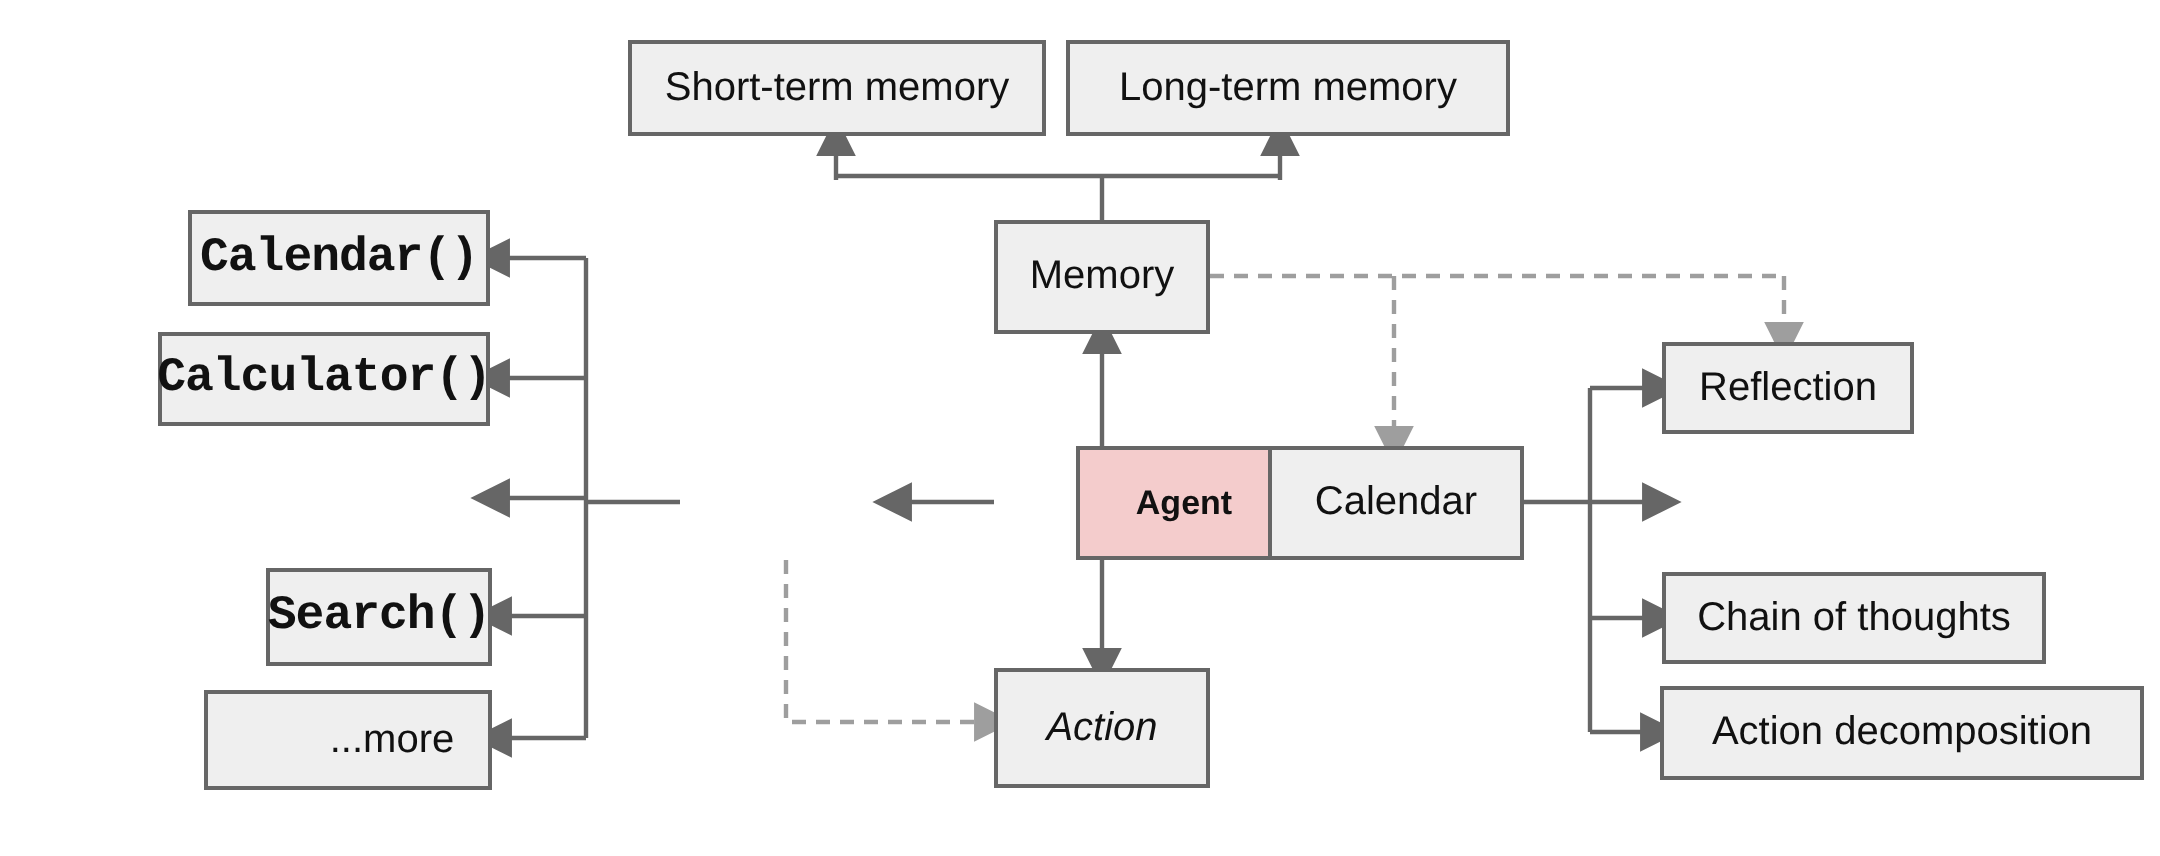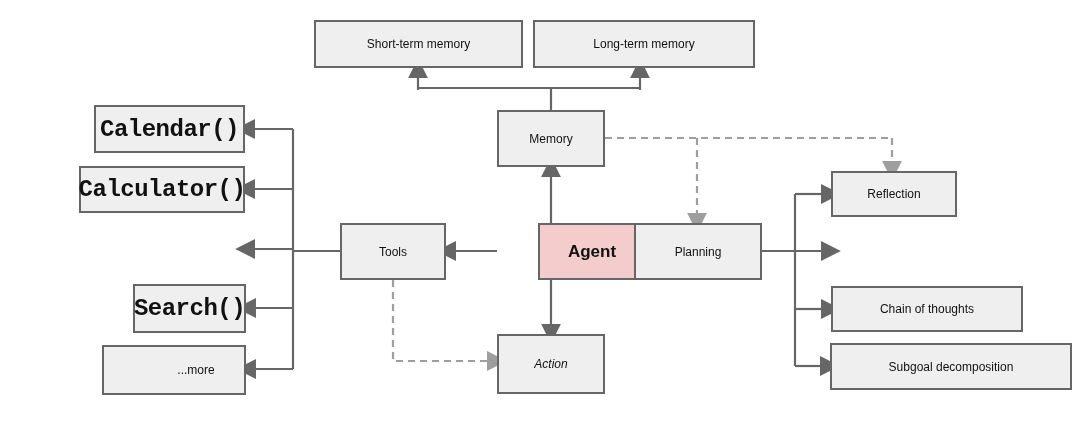--- a/index.html
+++ b/index.html
@@ -30,21 +30,21 @@
   .arrow-dark { fill: var(--solid-line, #666666); }
   .arrow-gray { fill: var(--dashed-line, #9e9e9e); }
   .node {
     position: absolute;
     box-sizing: border-box;
     background: var(--box-fill, #efefef);
     border: 2px solid var(--box-border, #666666);
     display: flex;
     align-items: center;
     justify-content: center;
-    font-size: 12px;
+    font-size: 20px;
     color: var(--text, #111111);
     text-align: center;
     white-space: nowrap;
   }
   .node.pink {
     background: var(--agent-fill, #f4cccc);
     font-weight: bold;
     font-size: 17px;
     margin-left: 41px;
   }
@@ -103,25 +103,24 @@
     </g>
   </svg>
 
   <div class="node" style="left:314px; top:20px; width:209px; height:48px;">Short-term memory</div>
   <div class="node" style="left:533px; top:20px; width:222px; height:48px;">Long-term memory</div>
 
   <div class="node" style="left:497px; top:110px; width:108px; height:57px;">Memory</div>
   <div class="node pink" style="left:497px; top:223px; width:108px; height:57px;">Agent</div>
   <div class="node" style="left:497px; top:334px; width:108px; height:60px;font-style:italic;">Action</div>
 
-  <div class="node" style="left:340px; top:223px; width:106px; height:57px;">Tools</div>
-  <div class="node" style="left:634px; top:223px; width:128px; height:57px;">Planning</div>
+  <div class="node" style="left:634px; top:223px; width:128px; height:57px;">Calendar</div>
 
   <div class="node mono" style="left:94px; top:105px; width:151px; height:48px;">Calendar()</div>
   <div class="node mono" style="left:79px; top:166px; width:166px; height:47px;">Calculator()</div>
   <div class="node mono" style="left:133px; top:284px; width:113px; height:49px;">Search()</div>
   <div class="node" style="left:102px; top:345px; width:144px; height:50px;padding-left:44px;">...more</div>
 
   <div class="node" style="left:831px; top:171px; width:126px; height:46px;">Reflection</div>
   <div class="node" style="left:831px; top:286px; width:192px; height:46px;">Chain of thoughts</div>
-  <div class="node" style="left:830px; top:343px; width:242px; height:47px;">Subgoal decomposition</div>
+  <div class="node" style="left:830px; top:343px; width:242px; height:47px;">Action decomposition</div>
 
 </div>
 
 </body></html>

